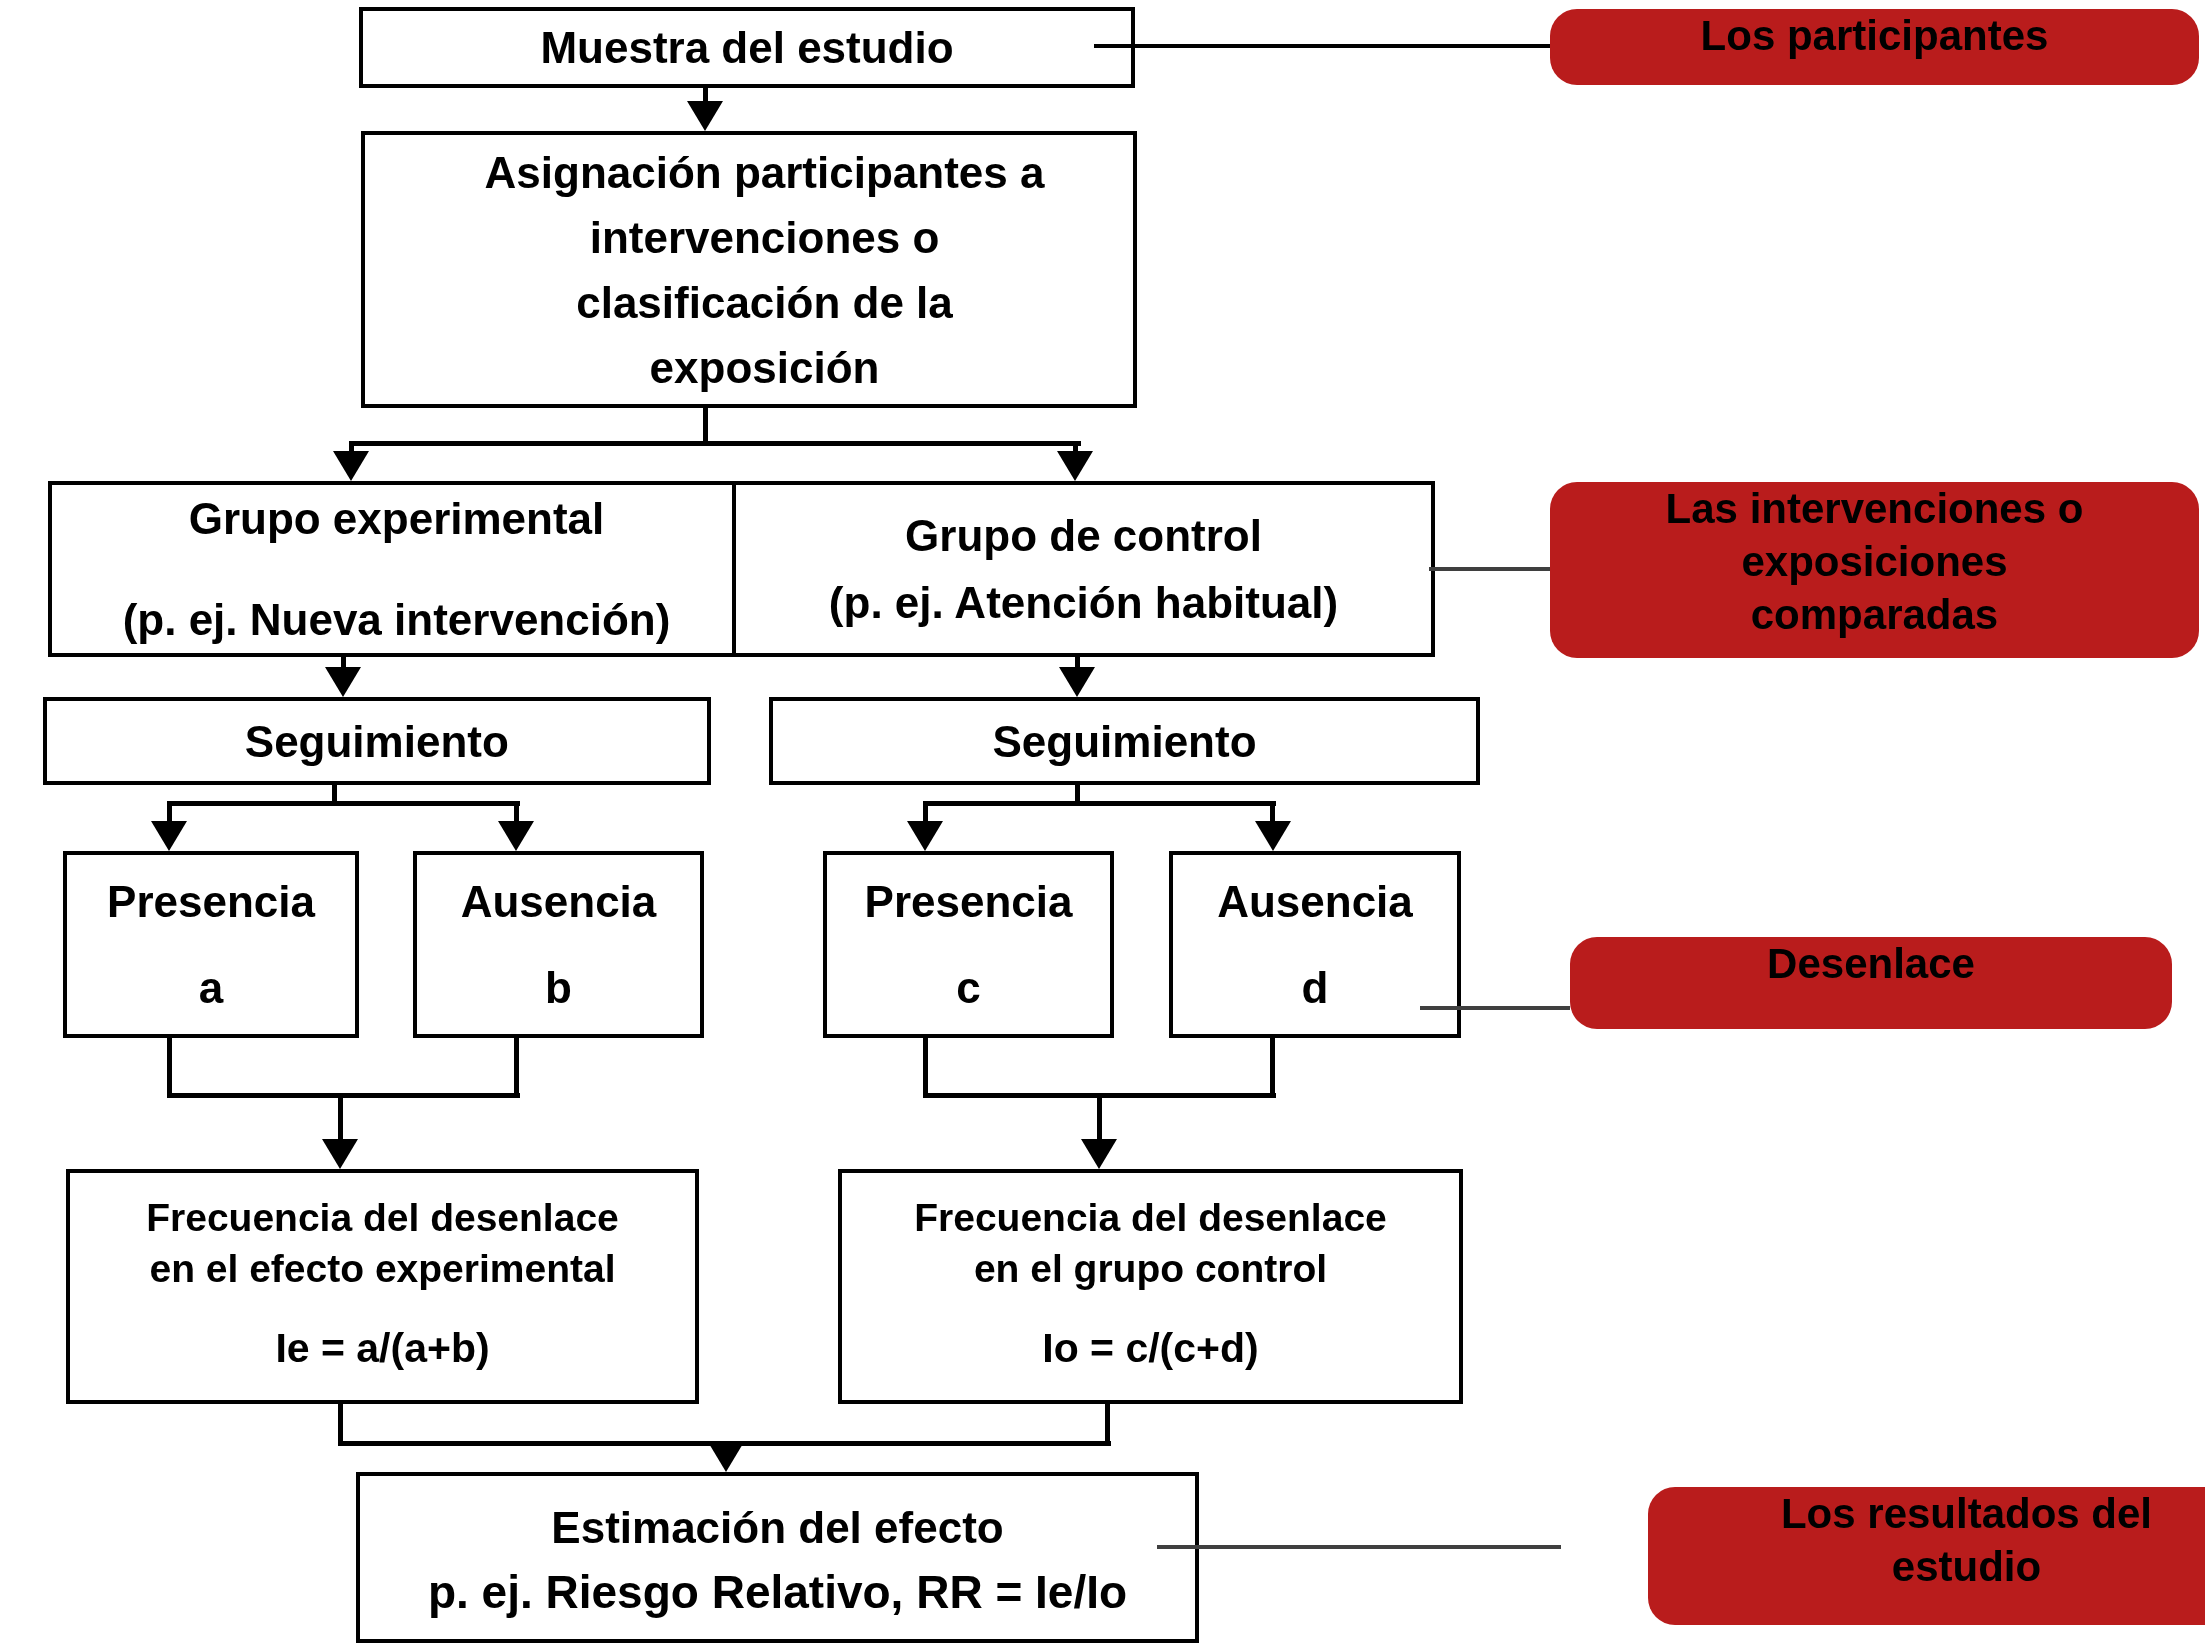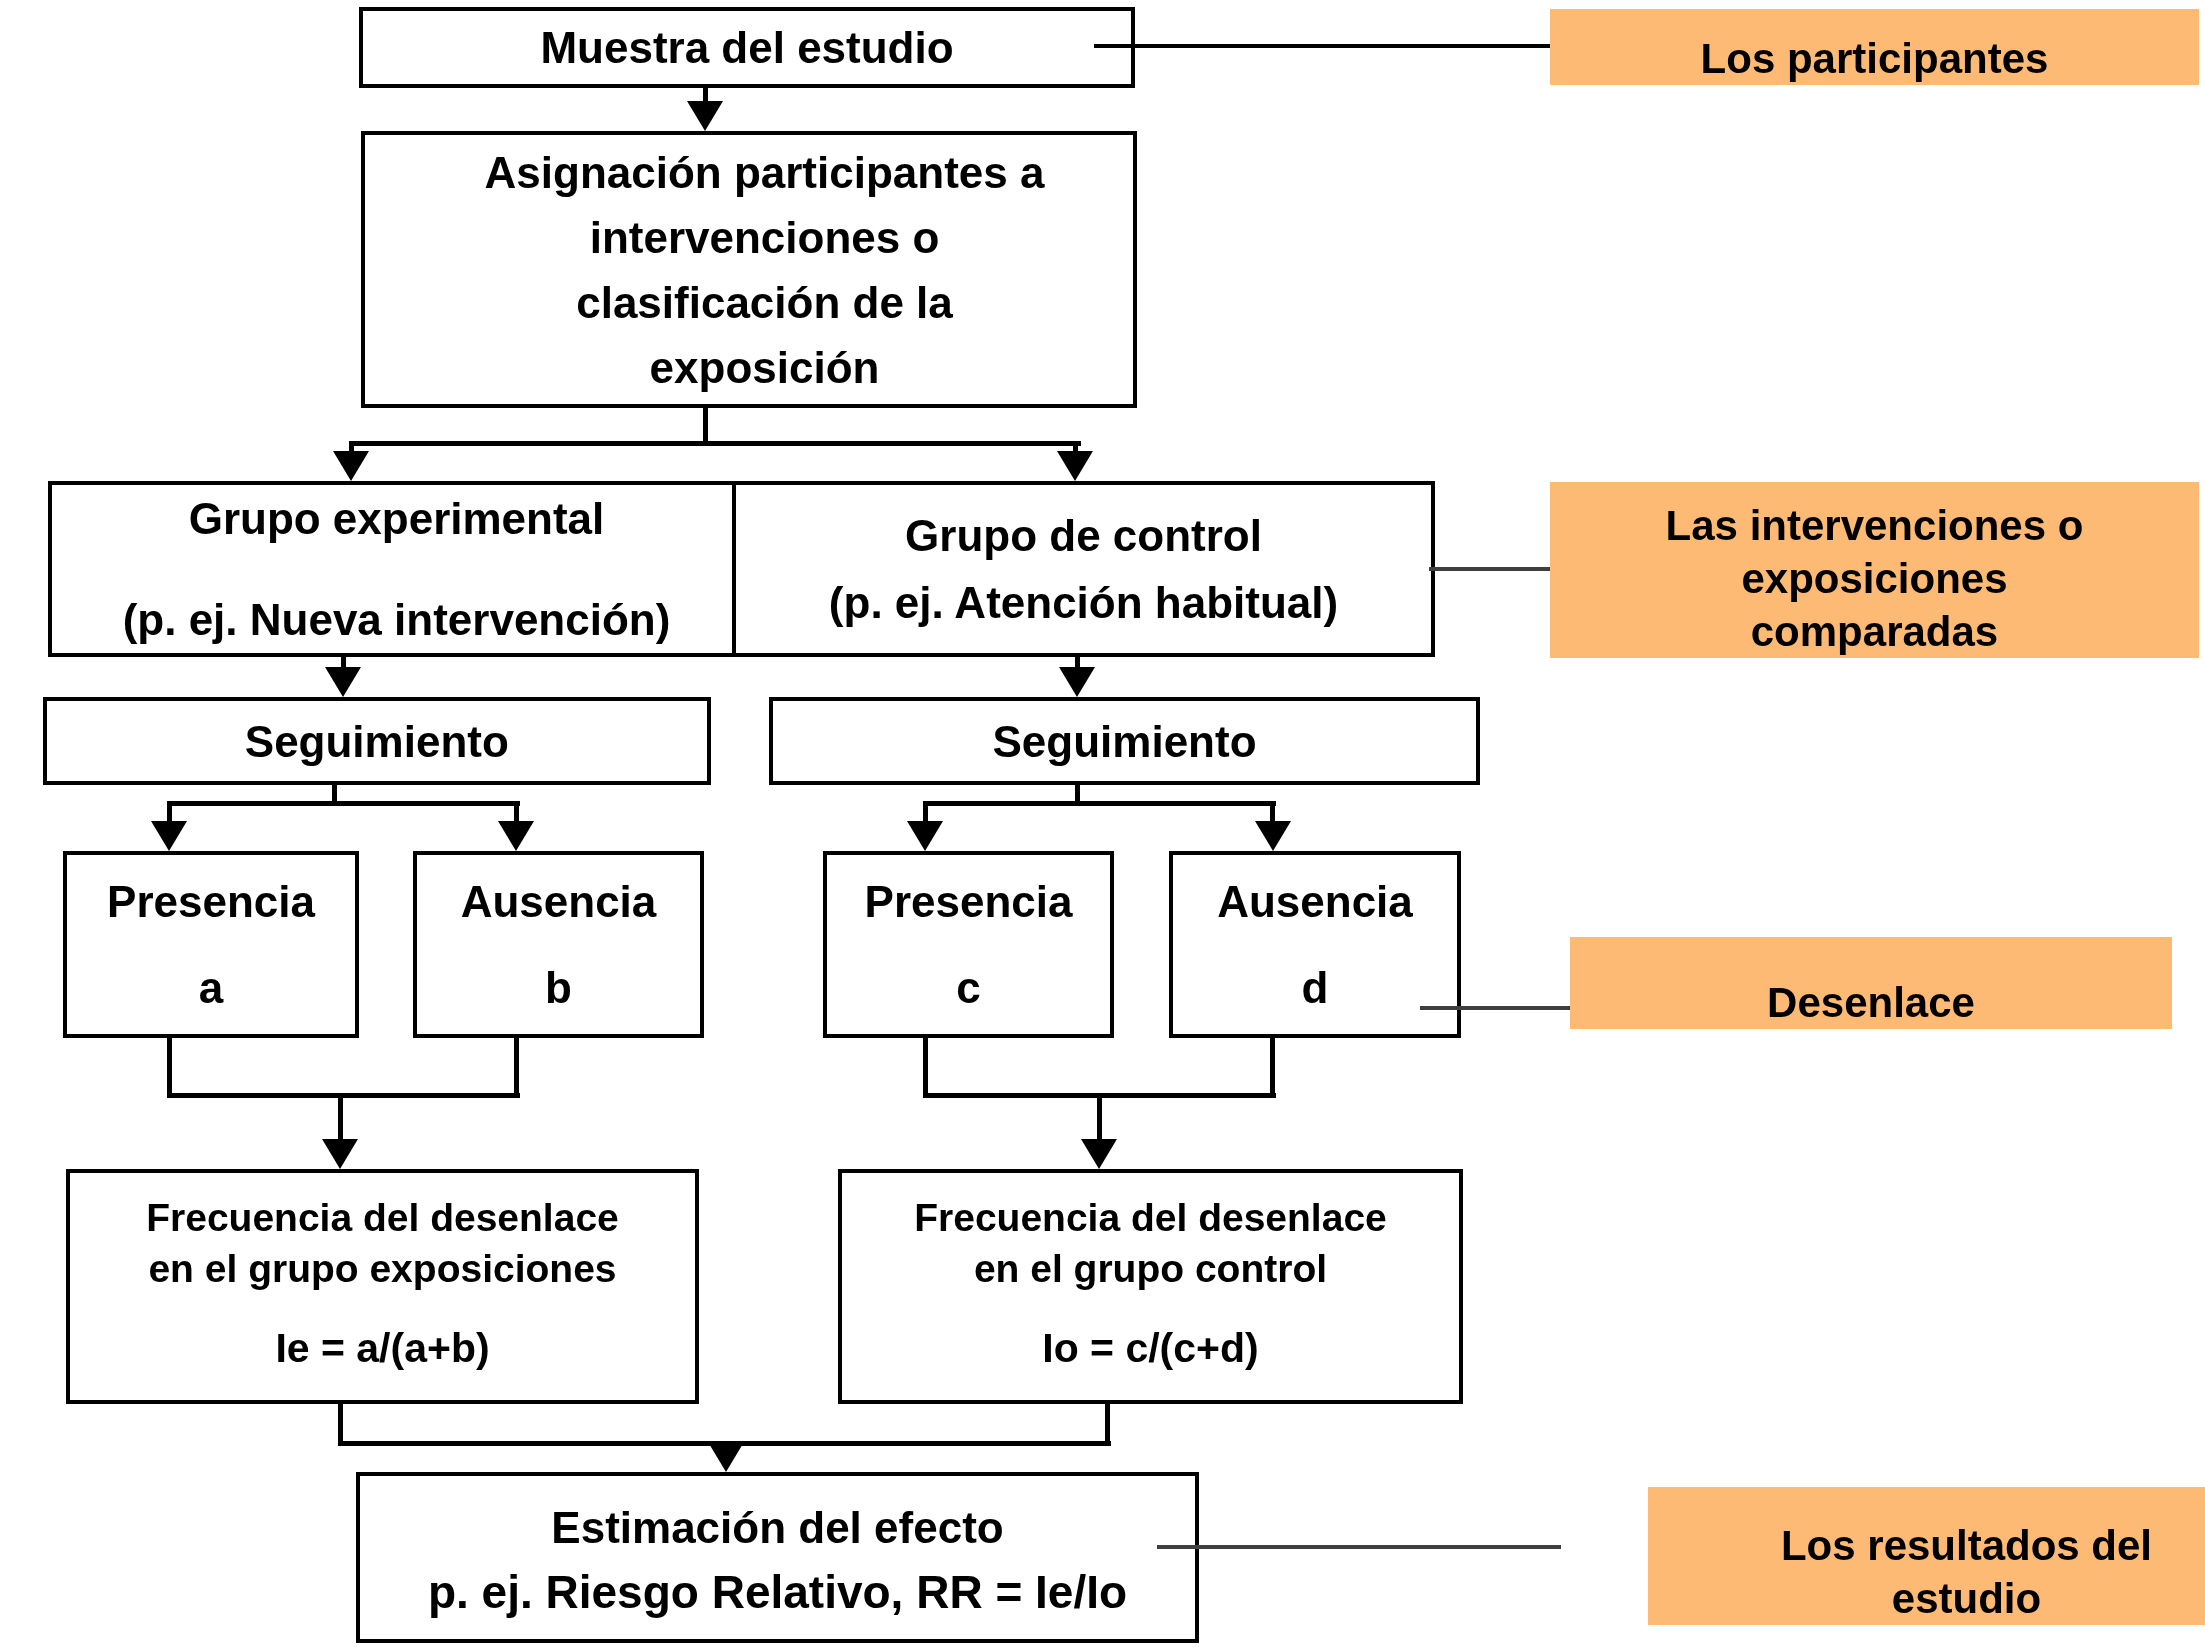--- a/index.html
+++ b/index.html
@@ -8,23 +8,23 @@
     font-family:"Liberation Sans", sans-serif;font-weight:bold;color:#000;
     overflow:hidden;
   }
   .box{
     position:absolute;background:#fff;border:4.4px solid #000;box-sizing:border-box;
     display:flex;flex-direction:column;align-items:center;justify-content:center;
     text-align:center;
     margin-left:41px;
   }
   .gray{
-    position:absolute;background:#fdba74;box-sizing:border-box;
-    display:flex;flex-direction:column;align-items:center;justify-content:flex-end;
-    text-align:center;font-size:42px;line-height:53px;
+    position:absolute;background:#b91c1c;box-sizing:border-box;
+    display:flex;flex-direction:column;align-items:center;justify-content:flex-start;
+    text-align:center;font-size:42px;line-height:53px;border-radius:27px;
   }
   .fs-l{font-size:44px;line-height:65px;}
   .fs-m{font-size:39px;line-height:51px;}
   .line{position:absolute;background:#000;}
   .sideline{position:absolute;background:#3f3f3f;}
   .arrow{
     position:absolute;width:0;height:0;
     border-left:18.5px solid transparent;border-right:18.5px solid transparent;
     border-top:30px solid #000;
   }
@@ -90,21 +90,21 @@
     <div>d</div>
   </div>
 
   <div class="gray" style="left:1570px;top:937px;width:602px;height:92px;">
     <div>Desenlace</div>
   </div>
 
   <div class="box fs-m spread" style="left:25px;top:1169px;width:633px;height:235px;padding:19.4px 5.3px 26.5px 5.3px;">
     <div>
       <div>Frecuencia del desenlace</div>
-      <div>en el grupo exposiciones</div>
+      <div>en el efecto experimental</div>
     </div>
     <div style="font-size:41px;">Ie = a/(a+b)</div>
   </div>
 
   <div class="box fs-m spread" style="left:797px;top:1169px;width:625px;height:235px;padding:19.4px 5.3px 26.5px 5.3px;">
     <div>
       <div>Frecuencia del desenlace</div>
       <div>en el grupo control</div>
     </div>
     <div style="font-size:41px;">Io = c/(c+d)</div>

